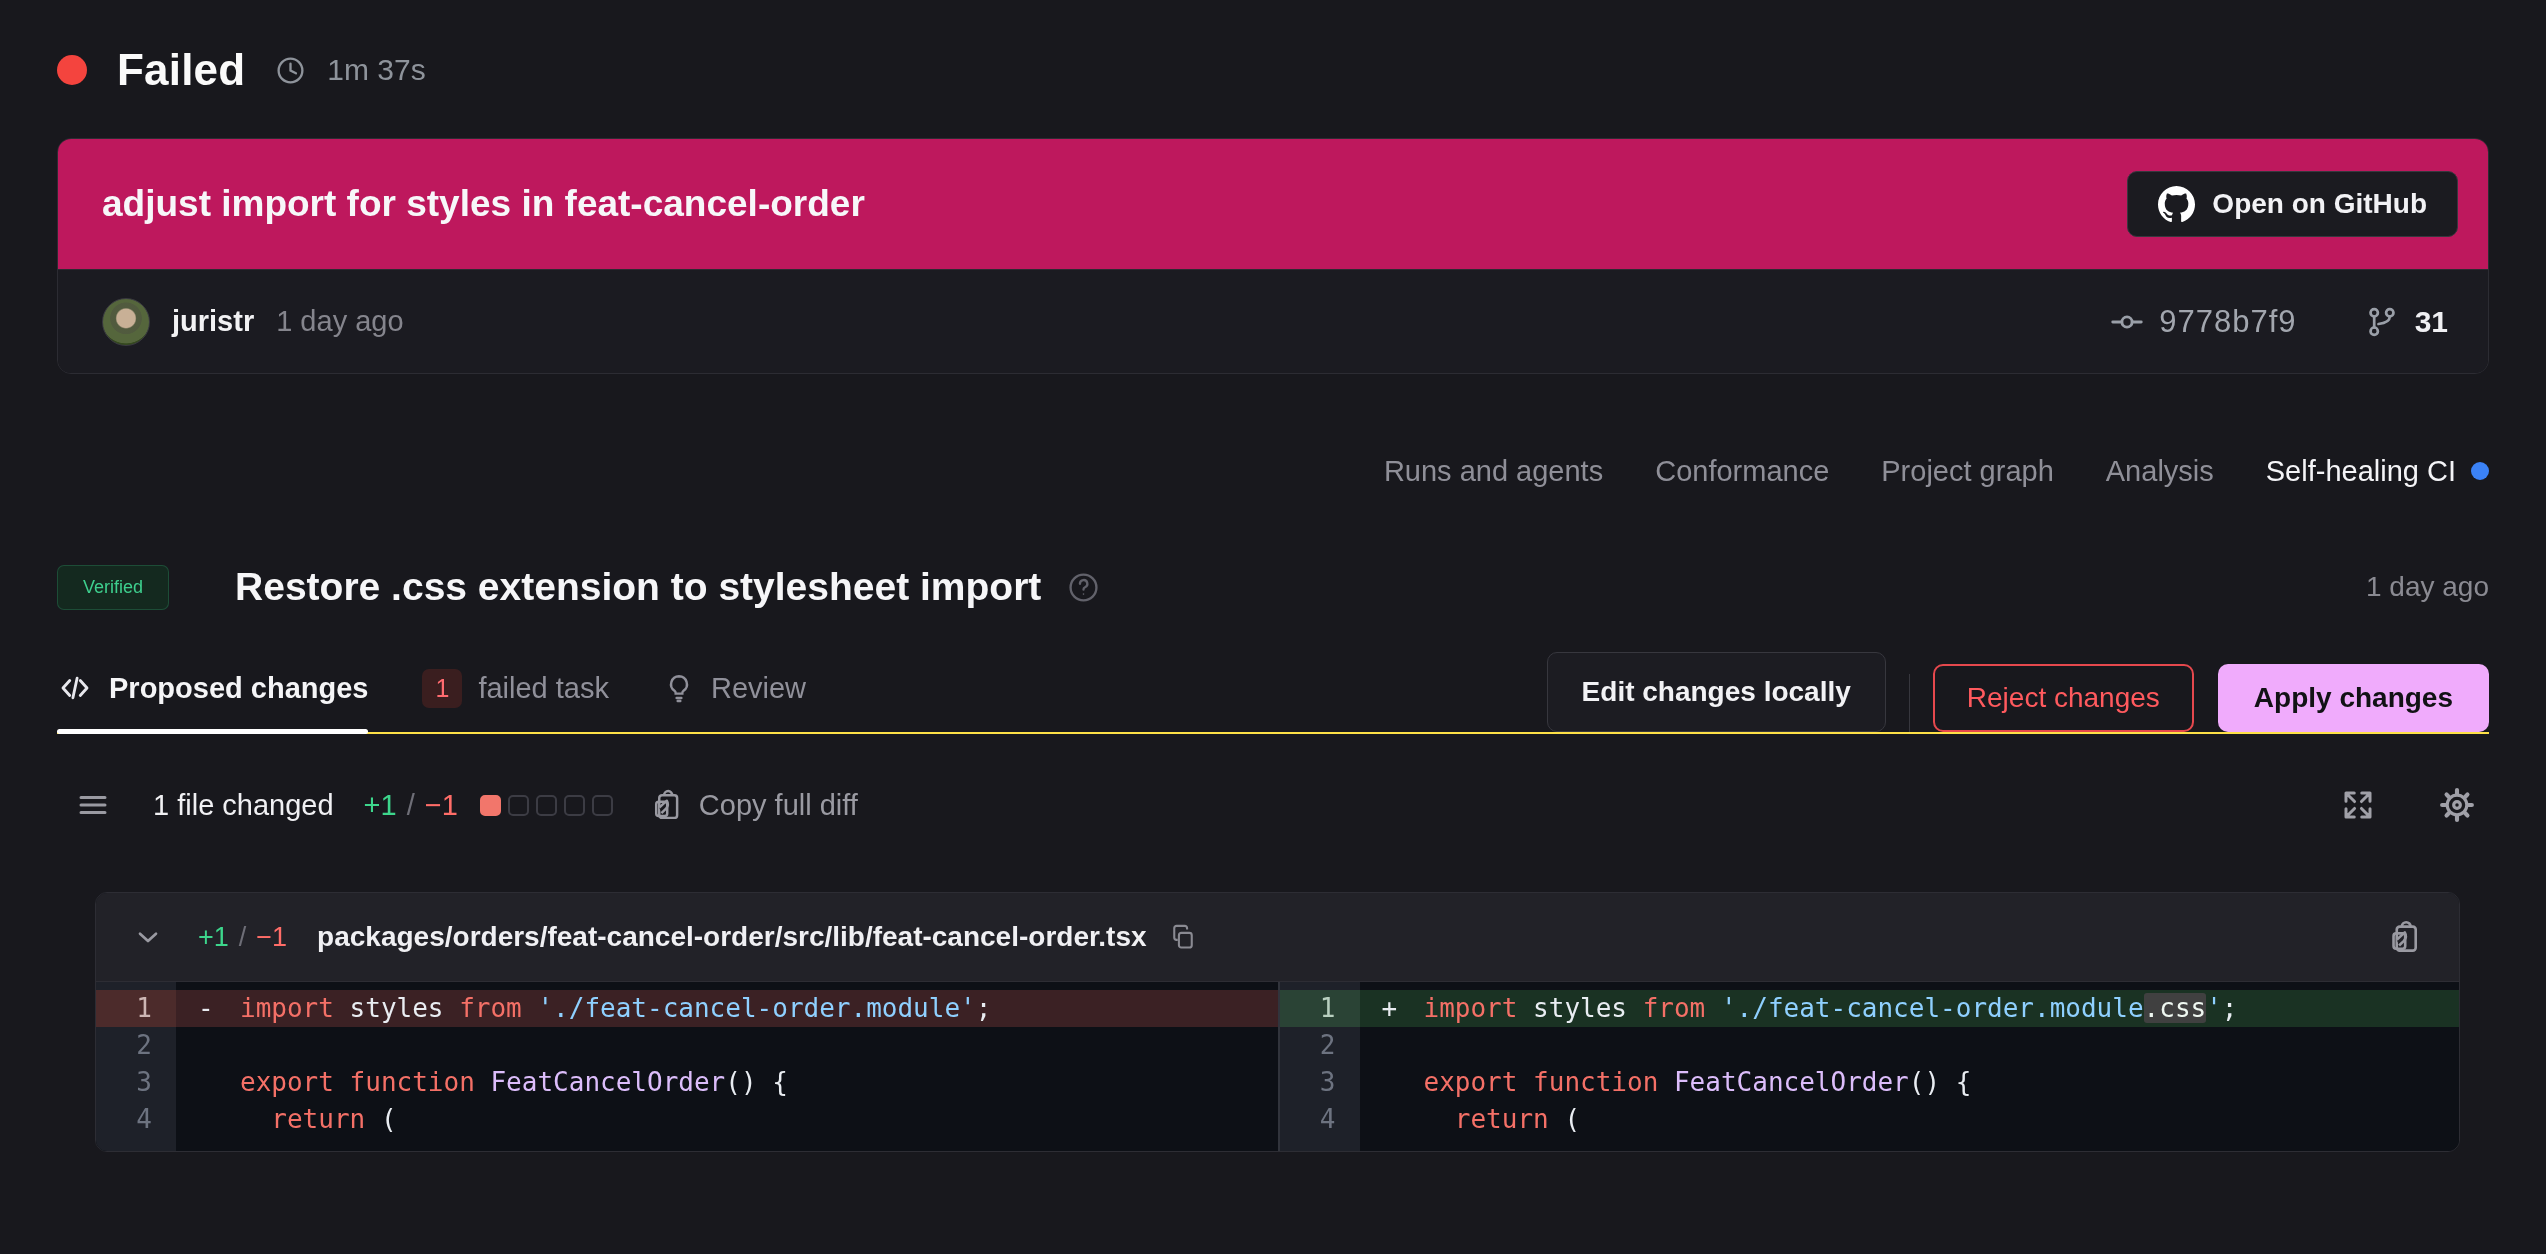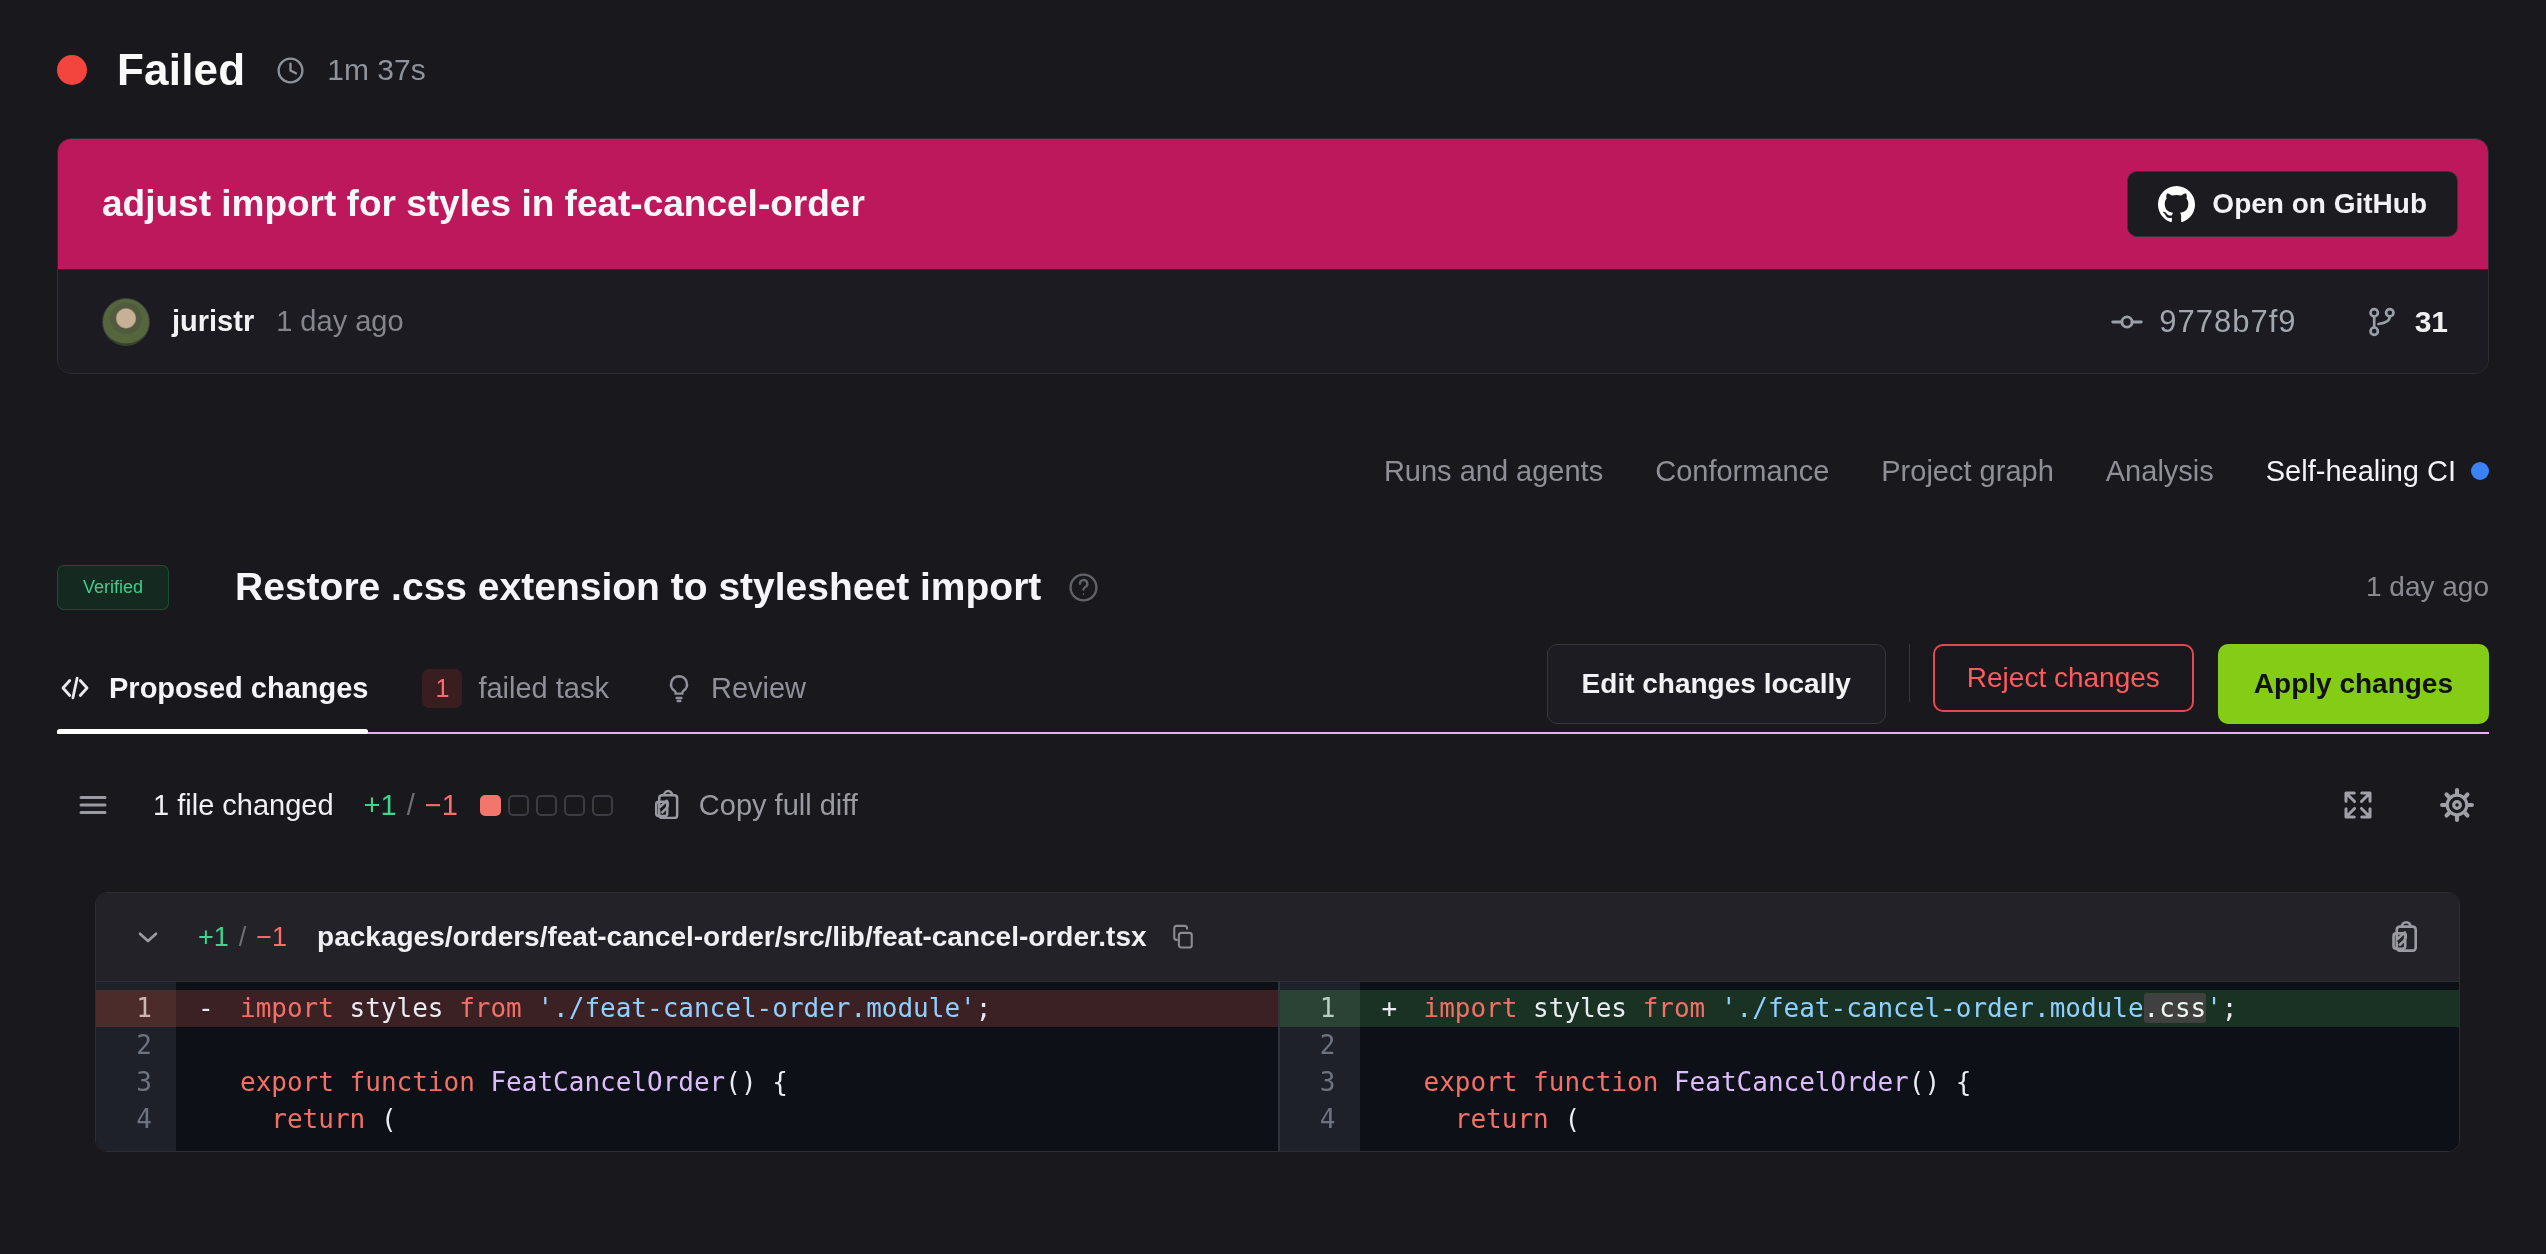--- a/index.html
+++ b/index.html
@@ -37,34 +37,34 @@
   .nav-dot{width:18px;height:18px;border-radius:50%;background:#3b82f6;margin-left:15px;}
 
   
   .fix-header{display:flex;align-items:center;margin-top:60px;height:66px;}
   .verified-badge{background:#14291f;border:1px solid rgba(62,207,142,.22);color:#3ecf8e;font-size:18px;padding:11px 25px;border-radius:7px;}
   .fix-title{font-size:39px;font-weight:700;color:#f6f6f8;margin-left:66px;}
   .help-icon{margin-left:26px;color:#62626b;}
   .fix-time{font-size:28px;color:#8a8a92;}
 
   
-  .tabs-row{display:flex;align-items:flex-start;margin-top:24px;height:88px;border-bottom:2px solid #f0abfc;}
+  .tabs-row{display:flex;align-items:flex-end;margin-top:24px;height:88px;border-bottom:2px solid #fde047;}
   .tab{position:relative;display:flex;align-items:center;height:100%;gap:16px;cursor:pointer;}
   .tab.active .tab-label{color:#f5f5f7;font-weight:600;}
   .tab.active::after{content:'';position:absolute;left:0;right:0;bottom:-2px;height:5px;background:#fff;border-radius:3px;}
   .tab-label{font-size:29px;color:#90909a;}
   .tab + .tab{margin-left:54px;}
   .tab .code-glyph{color:#e8e8ee;}
   .fail-badge{background:#3a1e1f;color:#ff6b6f;font-size:25px;border-radius:7px;padding:5px 13px;}
   .bulb{color:#90909a;}
   .btn{border-radius:10px;font-family:"Liberation Sans",sans-serif;cursor:pointer;}
   .btn-edit{height:80px;padding:0 34px;background:#1c1c22;border:1px solid #37373e;color:#f2f2f5;font-size:28px;font-weight:600;}
   .btn-divider{width:1px;height:58px;background:#37373e;margin:0 23px;}
   .btn-reject{height:68px;padding:15px 32px;background:transparent;border:2px solid #e5484d;color:#ff5a5e;font-size:28px;font-weight:400;}
-  .btn-apply{height:80px;padding:0 36px;background:#84cc16;border:none;color:#121215;font-size:28px;font-weight:600;margin-left:24px;}
+  .btn-apply{height:68px;padding:0 36px;background:#f0abfc;border:none;color:#121215;font-size:28px;font-weight:600;margin-left:24px;}
 
   
   .diff-toolbar{display:flex;align-items:center;margin-top:42px;height:58px;padding-left:18px;}
   .menu-icon{color:#9a9aa2;cursor:pointer;}
   .files-changed{font-size:29px;color:#f0f0f3;margin-left:42px;}
   .delta{display:flex;align-items:center;margin-left:30px;font-size:29px;gap:10px;}
   .plus{color:#3dd68c;} .slash{color:#6e6e77;} .minus{color:#ff6d68;}
   .squares{display:flex;gap:7px;margin-left:22px;}
   .square{width:21px;height:21px;border-radius:5px;border:2px solid #3c3c44;box-sizing:border-box;}
   .square.filled{background:#f2766b;border-color:#f2766b;}

